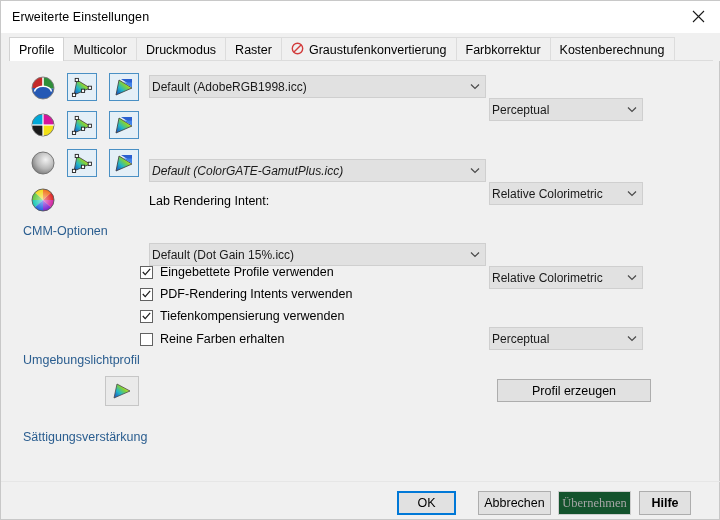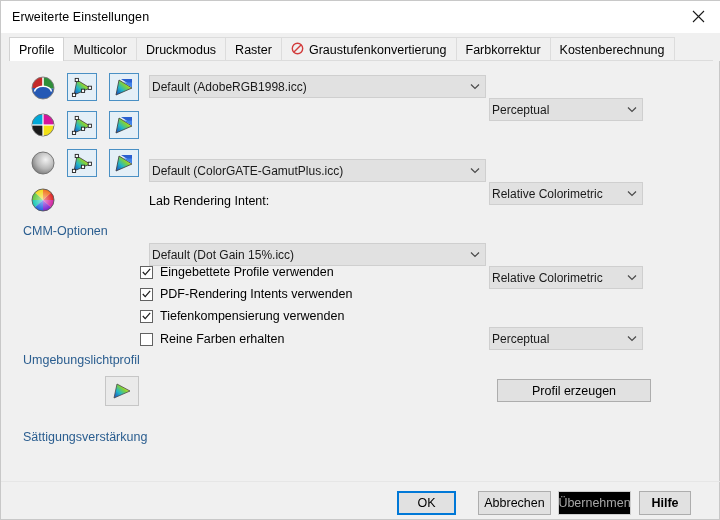--- a/index.html
+++ b/index.html
@@ -160,21 +160,21 @@
     font-size: 12.5px;
     color: #000;
     display: flex; align-items: center; justify-content: center;
     cursor: default;
     white-space: nowrap;
   }
   .btn.default {
     border: 2px solid #0078d7;
     background: #e1e1e1;
   }
-  .btn.disabled { color: #a6a6a6; border-color: #cdcdcd; background: #000000; }
+  .btn.disabled { color: #a6a6a6; border-color: #cdcdcd; background: #14532d; font-family: Liberation Serif, serif; }
 
   
   .lightbtn {
     width: 34px; height: 30px;
     box-sizing: border-box;
     border: 1px solid #c6c6c6;
     background: #eaeaea;
     display: flex; align-items: center; justify-content: center;
     cursor: default;
   }
@@ -354,21 +354,21 @@
 
     <div class="abs iconbtn" style="left:100px; top:50px;">
       <svg width="22" height="20" viewBox="0 0 22 20">
         <path d="M3 18 L6 3 L19 11 Z" fill="url(#g2)"></path>
         <path d="M3 18 L6 3 L19 11 Z" fill="none" stroke="#3a3a3a" stroke-width="0.8"></path>
         <path d="M8 2 L19 2 L19 9 Z" fill="#2a5fd0"></path>
         <path d="M10.5 5.5 L19 5.5 L19 10.5 Z" fill="#3f82e8"></path>
       </svg>
     </div>
 
-    <div class="abs combo" style="left:140px; top:52px; width:337px;">
+    <div class="abs combo" style="left:140px; top:52px; width:337px;font-style:italic;">
       <span class="cv">Default (ColorGATE-GamutPlus.icc)</span>
       <span class="chev">
         <svg width="10" height="7" viewBox="0 0 10 7">
             <path d="M1 1.5 L5 5.5 L9 1.5" stroke="#4a4a4a" stroke-width="1.2" fill="none"></path>
           </svg>
       </span>
     </div>
 
     <div class="abs combo" style="left:480px; top:52px; width:154px;">
       <span class="cv">Relative Colorimetric</span>

